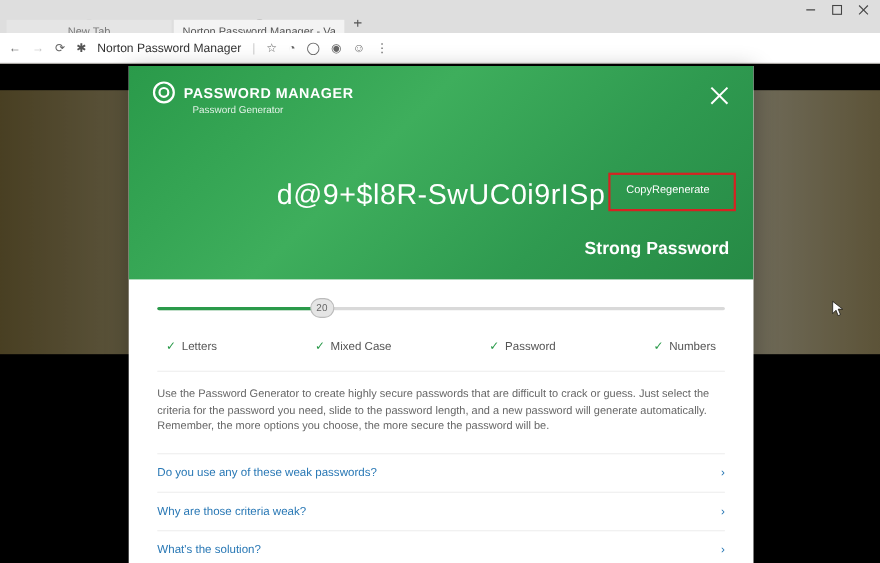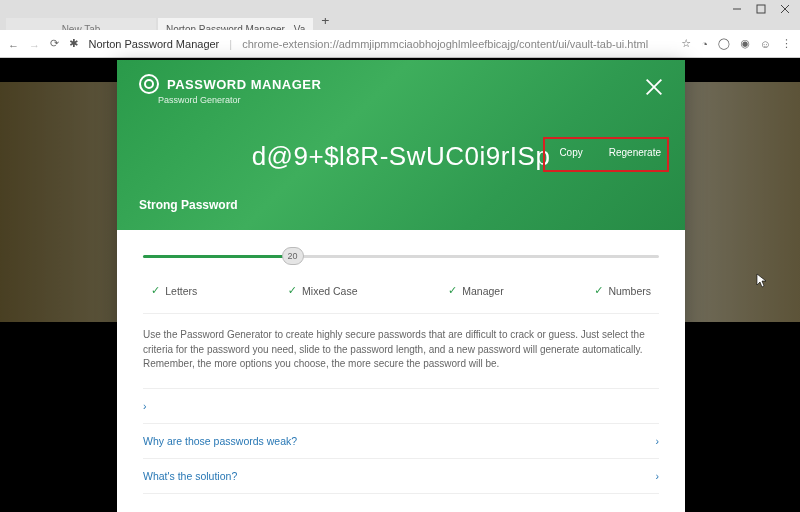--- a/index.html
+++ b/index.html
@@ -27,29 +27,29 @@
   .page-bg .hero { position:absolute; top:24px; left:0; right:0; height:240px; background: linear-gradient(90deg, #7a6a3a 0%, #b8b090 30%, #e0dfc8 55%, #d2d0be 75%, #9a8b5e 100%); opacity:0.6; filter: blur(0.3px);}
   .cursor { position:absolute; right:30px; top:215px; color:#fff; font-size:14px;}
 
   
   .modal { position: absolute; top: 60px; left: 117px; width: 568px; bottom: 0; background: #fff; box-shadow: 0 4px 20px rgba(0,0,0,0.3); display:flex; flex-direction:column; overflow:hidden;}
   .modal-header { background: linear-gradient(135deg, #2a9a4a 0%, #3eae5c 40%, #2f9a50 70%, #268a45 100%); color: #fff; padding: 14px 22px 18px 22px; position: relative; }
   .brand-row { display:flex; align-items:center; gap:8px; }
   .brand-logo { width:20px; height:20px; border:2px solid #fff; border-radius:50%; display:flex; align-items:center; justify-content:center;}
   .brand-logo::after{content:""; width:6px; height:6px; border:2px solid #fff; border-radius:50%;}
   .brand-title { font-size: 13px; font-weight: 700; letter-spacing: 0.5px; }
-  .brand-sub { font-size: 9px; opacity: 0.85; margin-top: 1px; margin-left:19px; }
+  .brand-sub { font-size: 9px; opacity: 0.85; margin-top: 1px; margin-left:36px; }
   .close-x { position: absolute; top: 16px; right: 20px; }
   .close-x svg { width: 22px; height: 22px; stroke: #fff; stroke-width: 2; }
 
-  .pw-row { display:flex; align-items:center; justify-content:center; gap:18px; margin-top: 36px; position:relative;}
+  .pw-row { display:flex; align-items:center; justify-content:center; gap:18px; margin-top: 56px; position:relative;}
   .pw-display { font-size: 26px; font-weight: 300; letter-spacing: 0.5px; color:#fff;}
-  .action-box { border: 2px solid #d62222; padding: 8px 6px 12px 14px; display:flex; gap:26px; position:absolute; right: -6px; top:-4px;}
+  .action-box { border: 2px solid #d62222; padding: 8px 22px 12px 14px; display:flex; gap:0; position:absolute; right: -6px; top:-4px;}
   .action-box button { background: none; border: none; color: #fff; font-size: 10px; cursor: pointer; }
-  .strength { text-align:left; font-size: 12px; font-weight:600; margin-top: 26px; }
+  .strength { text-align:right; font-size: 16px; font-weight:600; margin-top: 26px; }
 
   .modal-body { padding: 16px 26px 0 26px; font-size: 11px; color: #444; overflow:hidden;}
   .len-label { font-weight: 700; font-size: 11.5px; color:#333; margin-bottom: 8px;}
   .slider-wrap { position: relative; height: 20px; margin-bottom: 14px;}
   .slider-track { position:absolute; top:9px; left:0; right:0; height:3px; background:#d9d9d9; border-radius:2px;}
   .slider-fill { position:absolute; top:9px; left:0; width:29%; height:3px; background:#2a9a4a; border-radius:2px;}
   .slider-thumb { position:absolute; top:1px; left:29%; transform:translateX(-50%); width:22px; height:18px; border:1px solid #bbb; background:#e5e5e5; border-radius:9px; display:flex; align-items:center; justify-content:center; font-size:9px; color:#666;}
 
   .checks { display:flex; justify-content: space-between; padding: 4px 8px 16px 8px; border-bottom:1px solid #eee;}
   .check-item { display:flex; align-items:center; gap:5px; font-size:10.5px; color:#555;}
@@ -92,21 +92,20 @@
 
 <div class="addr-row">
   <div class="nav-icons">
     <span>←</span>
     <span style="opacity:.4">→</span>
     <span>⟳</span>
   </div>
   <span>✱</span>
   <span class="ext-label">Norton Password Manager</span>
   <span style="color:#ccc">|</span>
-  <span class="url-text">chrome-extension://admmjipmmciaobhojoghlmleefbicajg/content/ui/vault-tab-ui.html</span>
   <div class="right-icons">
     <span>☆</span>
     <span>◔</span>
     <span>◯</span>
     <span>◉</span>
     <span>☺</span>
     <span>⋮</span>
   </div>
 </div>
 
@@ -156,35 +155,36 @@
       <label class="check-item">
           <span class="ck">✓</span>
           <span>Letters</span>
         </label>
       <label class="check-item">
           <span class="ck">✓</span>
           <span>Mixed Case</span>
         </label>
       <label class="check-item">
           <span class="ck">✓</span>
-          <span>Manager</span>
+          <span>Password</span>
         </label>
       <label class="check-item">
           <span class="ck">✓</span>
           <span>Numbers</span>
         </label>
     </div>
 
     <div class="desc">Use the Password Generator to create highly secure passwords that are difficult to crack or guess. Just select the criteria for the password you need, slide to the password length, and a new password will generate automatically. Remember, the more options you choose, the more secure the password will be.</div>
 
     <div class="faq-item">
+      <span>Do you use any of these weak passwords?</span>
       <span class="chev">›</span>
     </div>
     <div class="faq-item">
-      <span>Why are those passwords weak?</span>
+      <span>Why are those criteria weak?</span>
       <span class="chev">›</span>
     </div>
     <div class="faq-item">
       <span>What's the solution?</span>
       <span class="chev">›</span>
     </div>
   </div>
 </div>
 
 </body></html>

